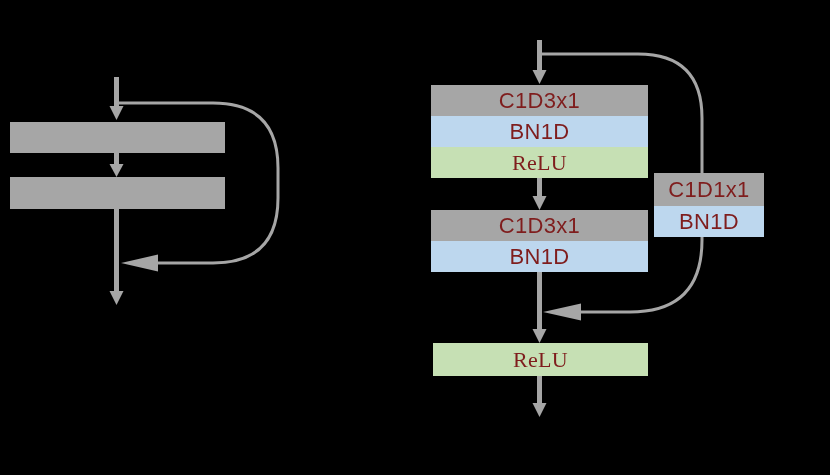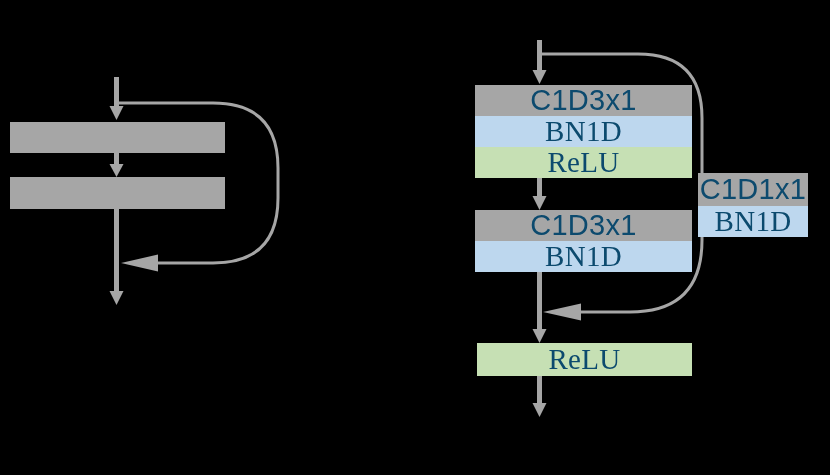--- a/index.html
+++ b/index.html
@@ -28,28 +28,27 @@
     position: absolute;
     z-index: 2;
     display: flex;
     flex-direction: column;
   }
   .row {
     width: 100%;
     display: flex;
     align-items: center;
     justify-content: center;
-    color: #0c4a6e;
-    font-size: 29px;
+    color: #7f1d1d;
+    font-size: 22px;
     line-height: 1;
     letter-spacing: 0.3px;
-    margin-left: 44px;
   }
   .row-gray  { background: #a6a6a6; }
-  .row-blue  { background: #bdd7ee; font-family: Liberation Serif, serif; }
+  .row-blue  { background: #bdd7ee; }
   .row-green { background: #c6e0b4; font-family: Liberation Serif, serif; }
 </style>
 </head>
 <body>
 
 <div class="canvas">
 
   <svg class="wires" viewBox="0 0 830 475">
 
     <g>

